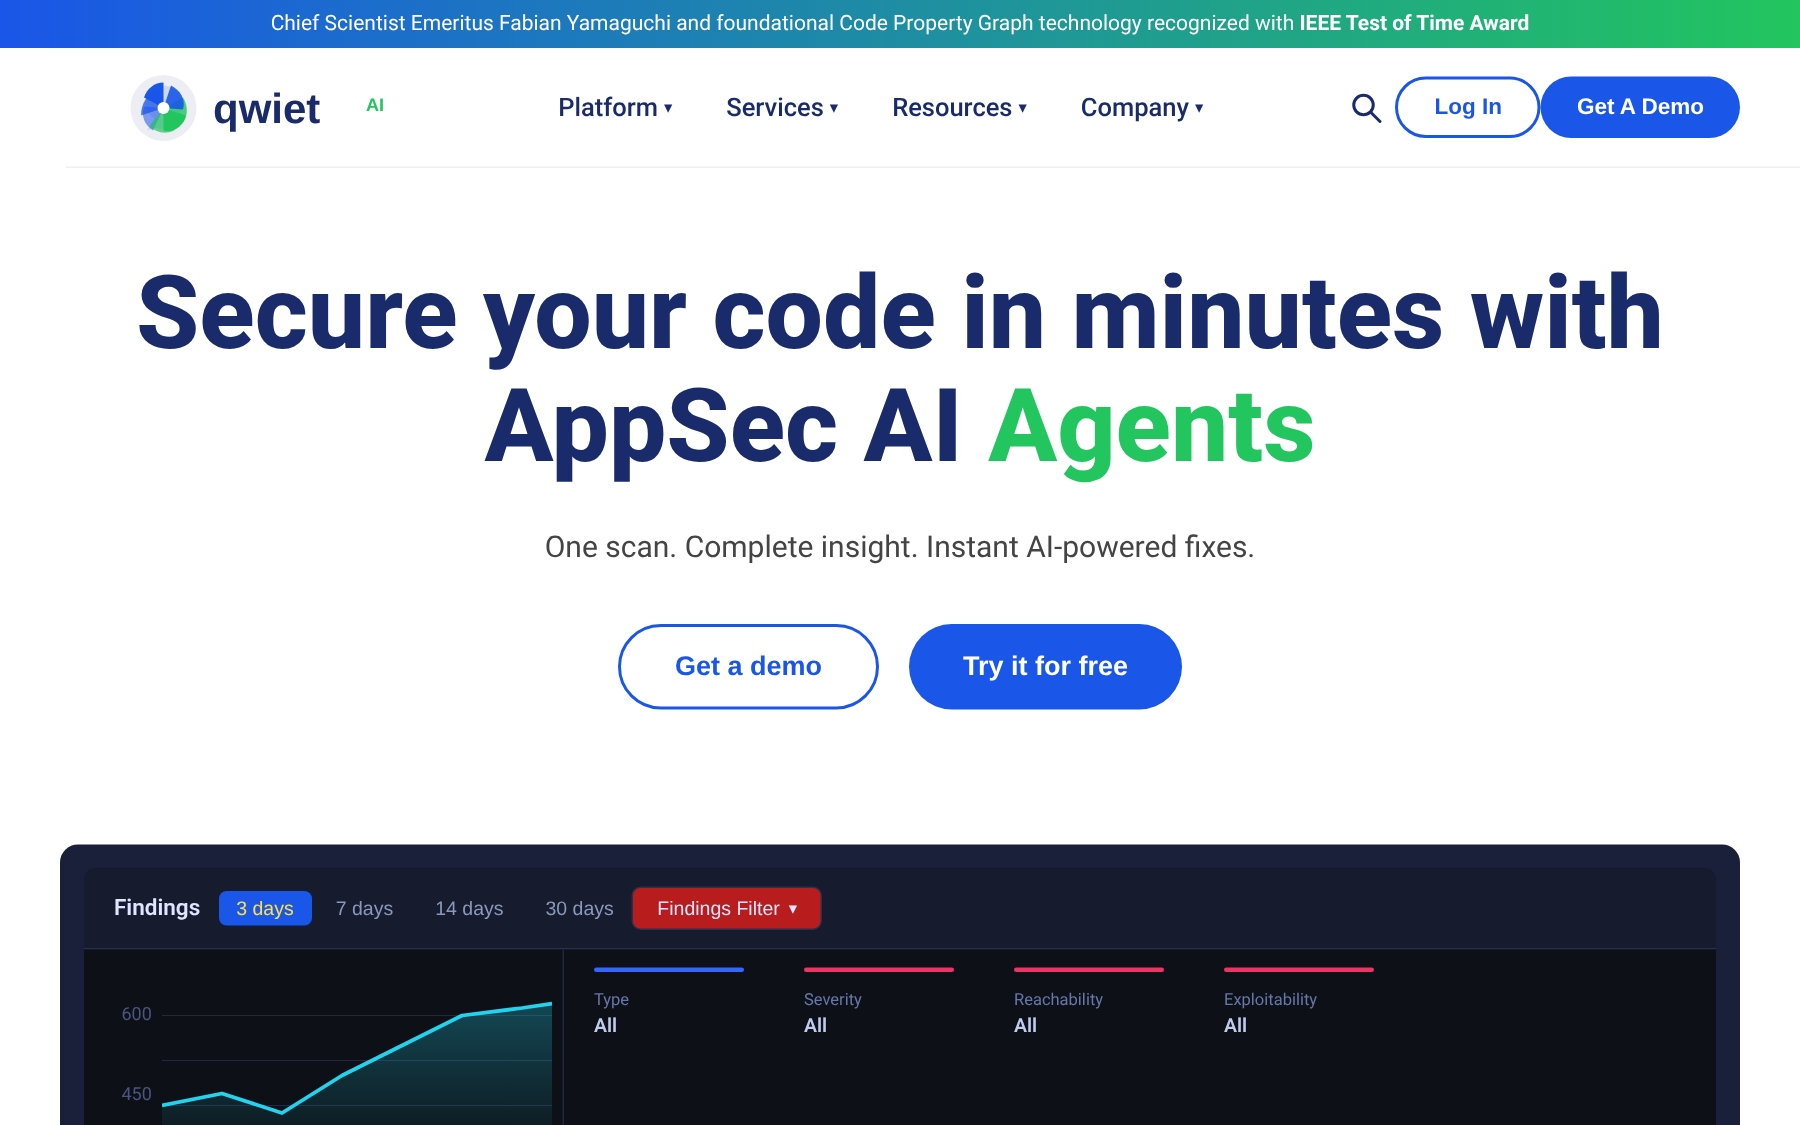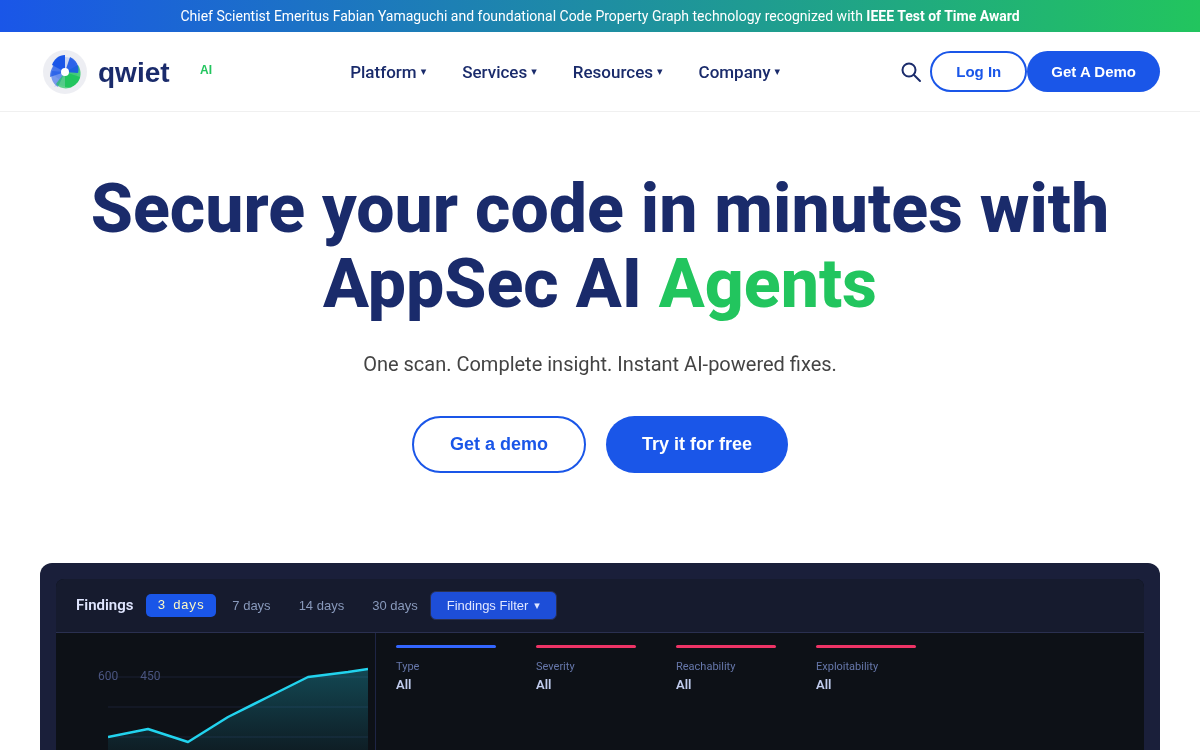--- a/index.html
+++ b/index.html
@@ -21,20 +21,21 @@
 
     
     .navbar {
       display: flex;
       align-items: center;
       justify-content: space-between;
       padding: 0 40px;
       height: 80px;
       background: white;
       border-bottom: 1px solid #f0f0f0;
+      margin-left: 44px;
     }
     .navbar-left {
       display: flex;
       align-items: center;
     }
     .logo-container {
       display: flex;
       align-items: center;
       gap: 8px;
       text-decoration: none;
@@ -187,25 +188,24 @@
       padding: 4px 12px;
       border-radius: 5px;
       font-size: 13px;
       color: #8899bb;
       cursor: pointer;
       border: none;
       background: transparent;
     }
     .dash-time-btn.active {
       background: #1a56e8;
-      color: #fef9c3;
-      font-family: Liberation Mono, monospace;
+      color: #fde047;
     }
     .dash-filter-btn {
-      background: #1d4ed8;
+      background: #b91c1c;
       border: 1px solid #2a3050;
       color: #e0e6ff;
       padding: 6px 16px;
       border-radius: 6px;
       font-size: 13px;
       cursor: pointer;
       display: flex;
       align-items: center;
       gap: 6px;
     }
@@ -217,25 +217,25 @@
       min-height: 140px;
     }
     .dash-chart-area {
       background: #0d1117;
       padding: 16px;
       border-right: 1px solid #1e2545;
       position: relative;
     }
     .dash-y-labels {
       position: absolute;
-      left: 26px;
+      left: 9px;
       top: 20px;
       display: flex;
-      flex-direction: row;
-      gap: 22px;
+      flex-direction: column;
+      gap: 39px;
     }
     .dash-y-label {
       font-size: 12px;
       color: #4a5580;
     }
     .dash-chart-svg {
       margin-left: 36px;
       margin-top: 8px;
     }
 

